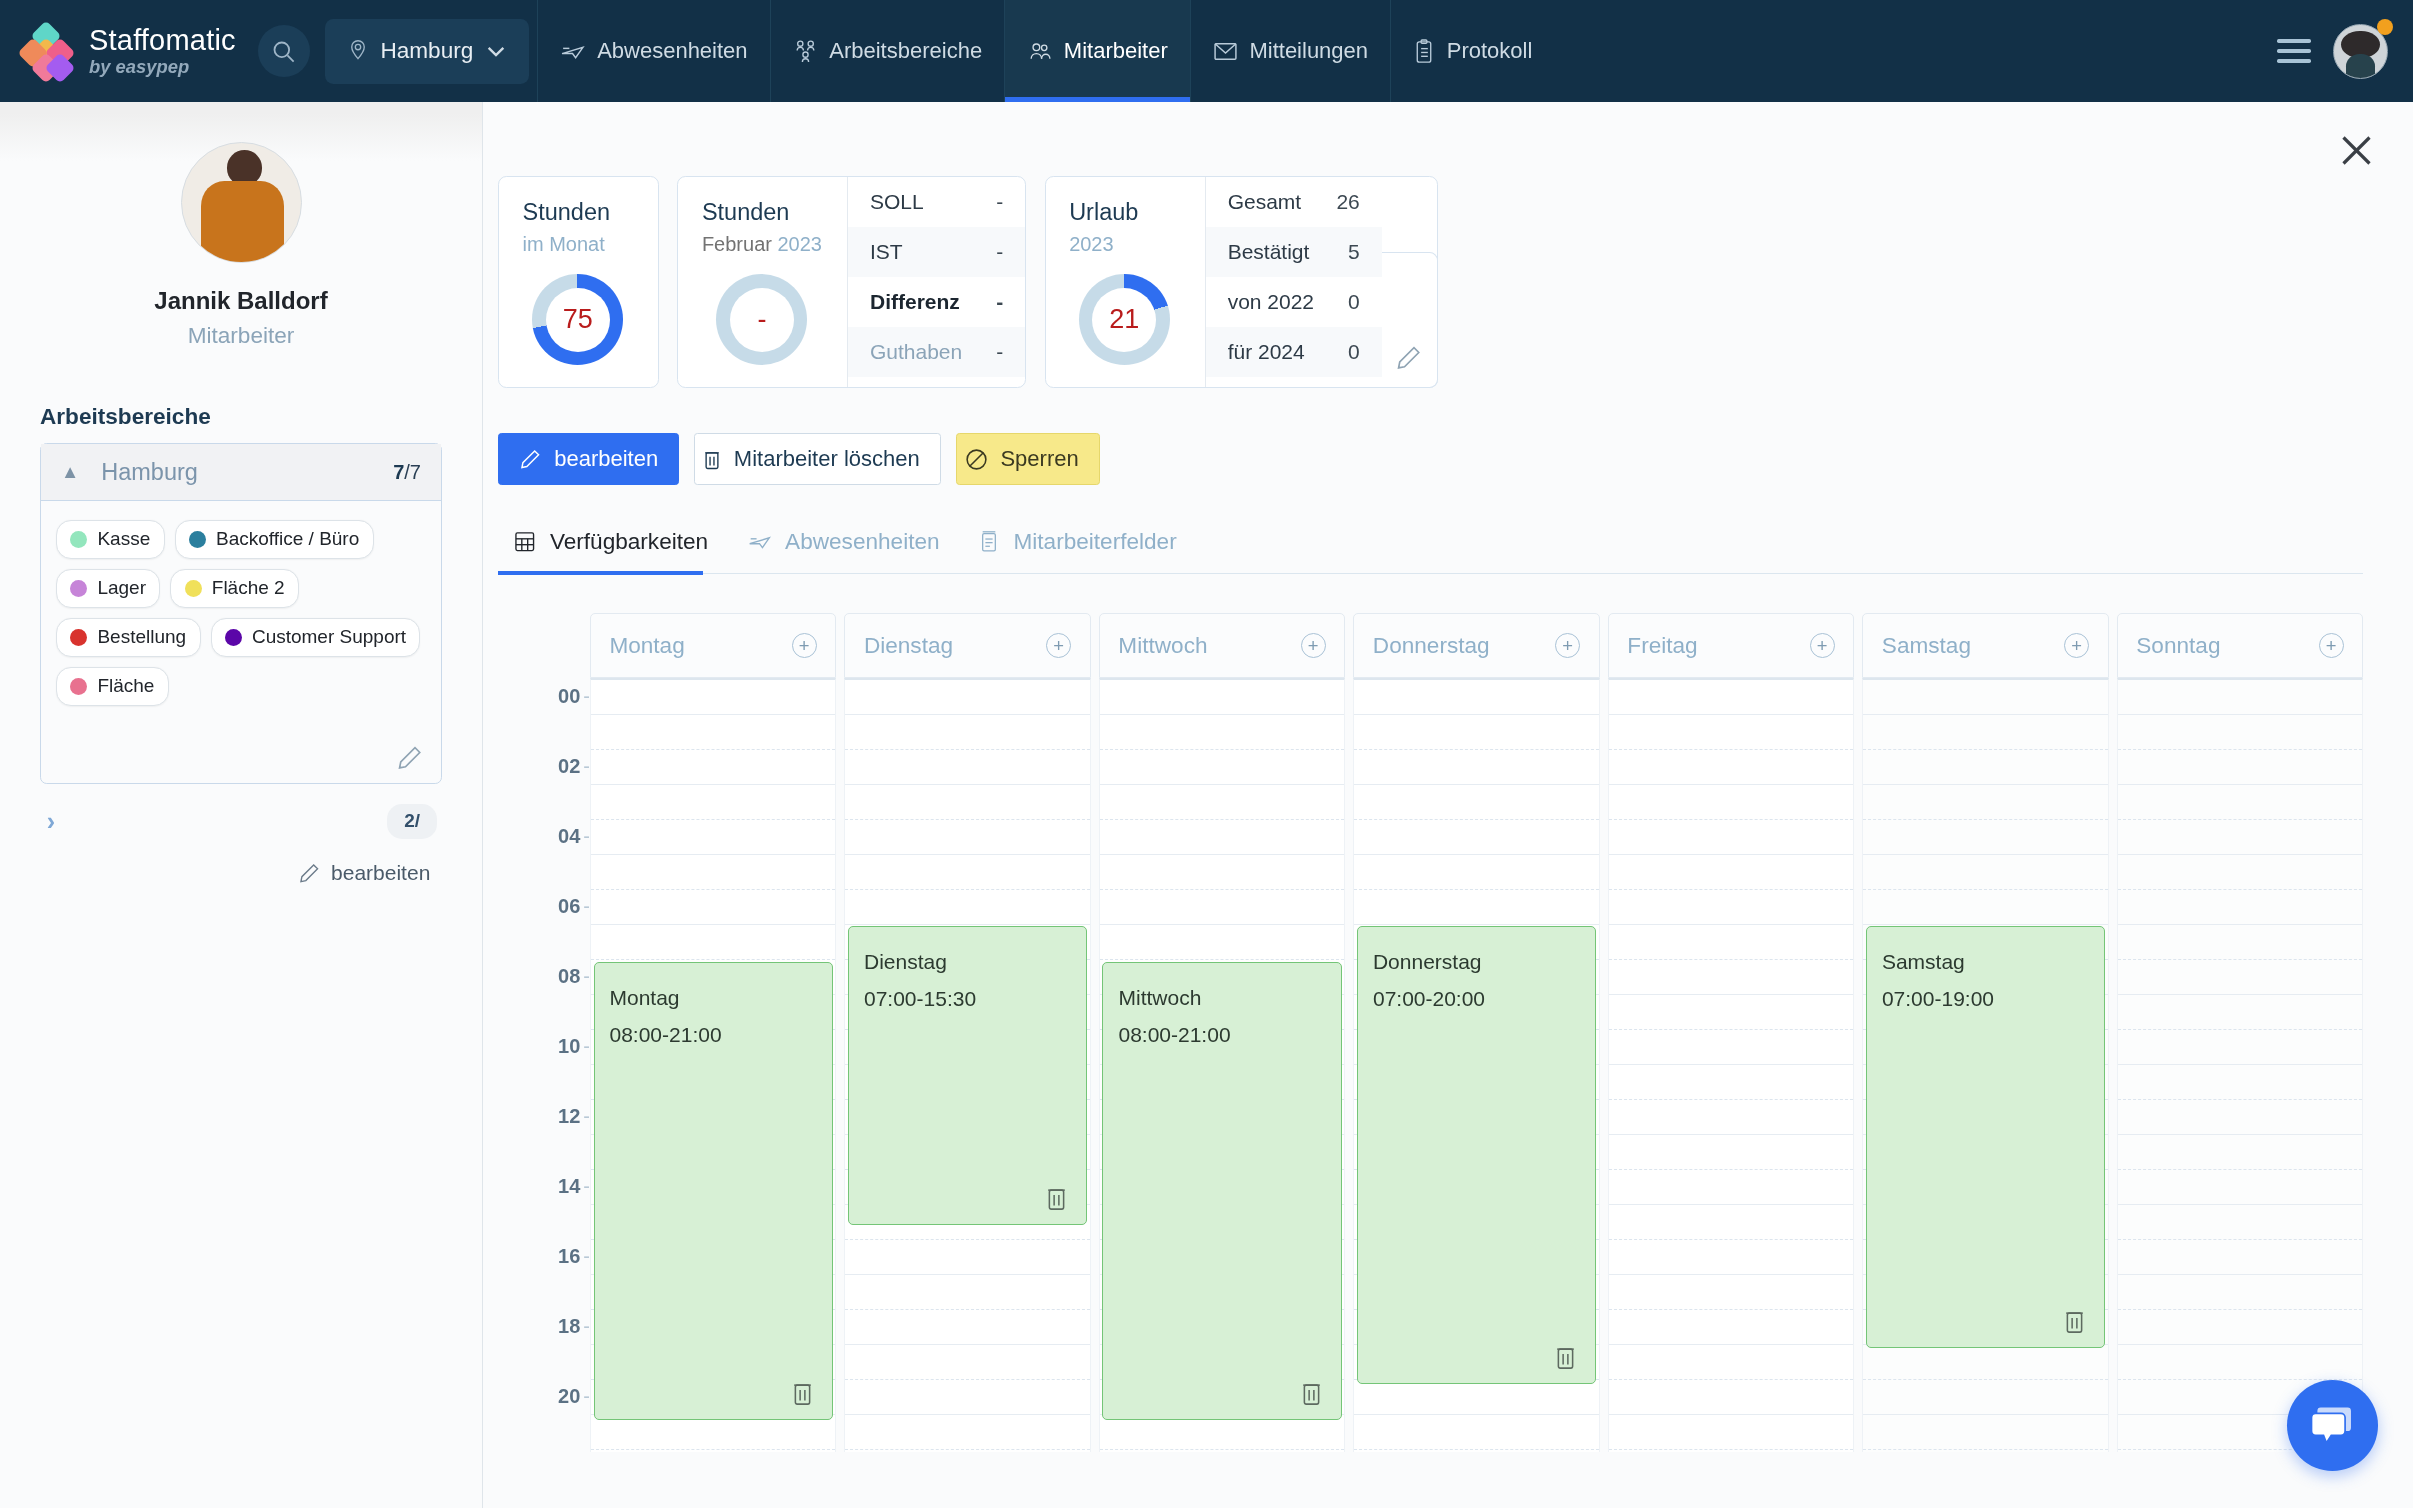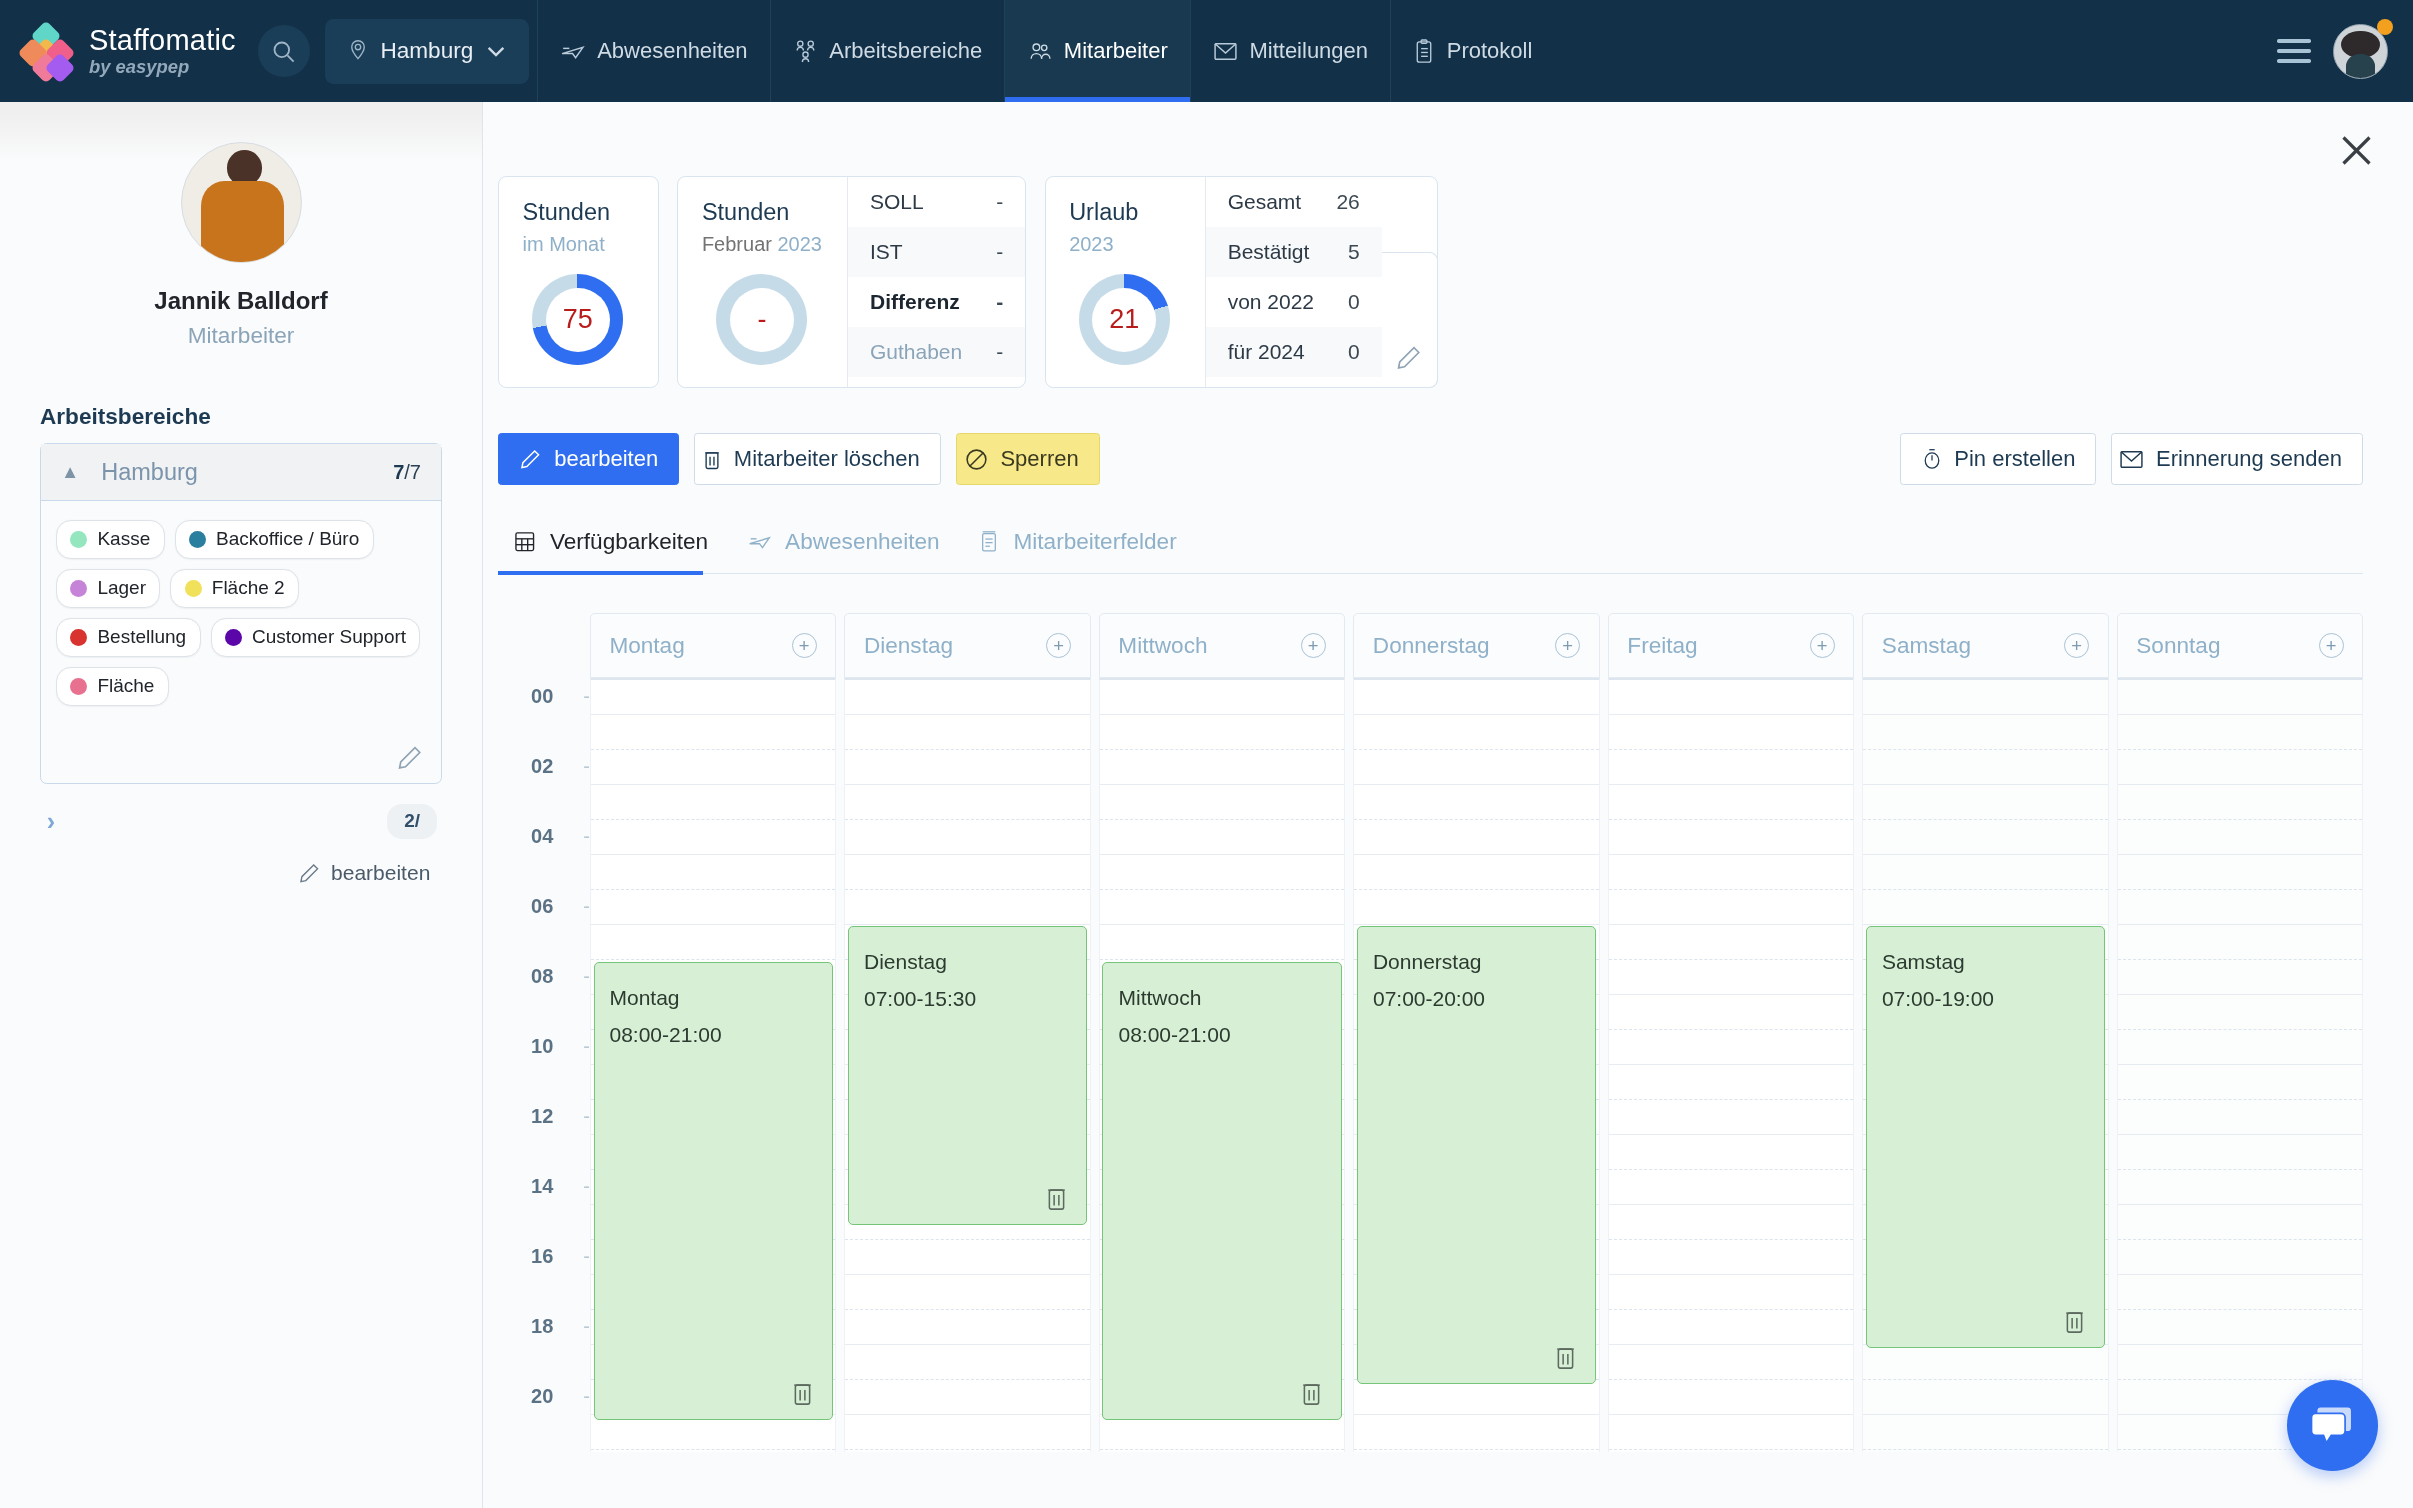--- a/index.html
+++ b/index.html
@@ -203,21 +203,21 @@
   .tab.active::after {
     content:""; position:absolute; left:0; right:28.5px; bottom:-1.7px;
     height:4.2px; background:#2f6ef0;
   }
 
   
   .cal { display:flex; margin-top: 39px; }
   .cal-hours { width: 92px; flex:none; padding-top: 82px; }
   .hour {
     height: 70px; display:flex; align-items:flex-start;
-    justify-content:flex-end; gap: 30px;
+    justify-content:flex-end; gap: 3px;
     font-size: 20px; font-weight: bold; color:#5b7184;
     transform: translateY(-10px);
   }
   .hour .tick { color:#b8c8d6; font-weight: normal; }
   .cal-grid { flex:1; display:flex; gap: 8.4px; min-width:0; position:relative; }
   .daycol { flex:1; min-width:0; display:flex; flex-direction:column; }
   .dayhead {
     height: 65px; border:0.8px solid #e3eaf1; border-radius: 5px 5px 0 0;
     background:#fbfcfd; display:flex; align-items:center;
     justify-content:space-between; padding: 0 18.4px;
@@ -522,37 +522,20 @@
         </svg>
         <span>Mitarbeiter löschen</span>
       </button>
       <button class="btn warn">
         <svg width="25" height="25" viewBox="0 0 24 24" fill="none" stroke="#3b3a21" stroke-width="1.5">
           <circle cx="12" cy="12" r="9"></circle>
             <line x1="5.5" y1="18.5" x2="18.5" y2="5.5"></line>
         </svg>
         <span>Sperren</span>
       </button>
-      <div class="right">
-        <button class="btn">
-          <svg width="22" height="23.5" viewBox="0 0 24 26" fill="none" stroke="#1d3a52" stroke-width="1.4">
-            <ellipse cx="12" cy="15" rx="7.5" ry="8.5"></ellipse>
-              <line x1="12" y1="15" x2="12" y2="9"></line>
-              <line x1="9" y1="3" x2="15" y2="3"></line>
-          </svg>
-          <span>Pin erstellen</span>
-        </button>
-        <button class="btn">
-          <svg width="25" height="22" viewBox="0 0 24 20" fill="none" stroke="#1d3a52" stroke-width="1.4">
-            <rect x="2" y="3" width="20" height="15" rx="1"></rect>
-              <polyline points="2,3 12,12 22,3"></polyline>
-          </svg>
-          <span>Erinnerung senden</span>
-        </button>
-      </div>
     </div>
 
     <div class="tabs">
       <div class="tab active">
         <svg width="23.5" height="23.5" viewBox="0 0 24 24" fill="none" stroke="#21252b" stroke-width="1.4">
           <rect x="3" y="3" width="18" height="18" rx="1.5"></rect>
             <line x1="3" y1="9" x2="21" y2="9"></line>
           <line x1="9" y1="9" x2="9" y2="21"></line>
             <line x1="15" y1="9" x2="15" y2="21"></line>
             <line x1="3" y1="15" x2="21" y2="15"></line>

